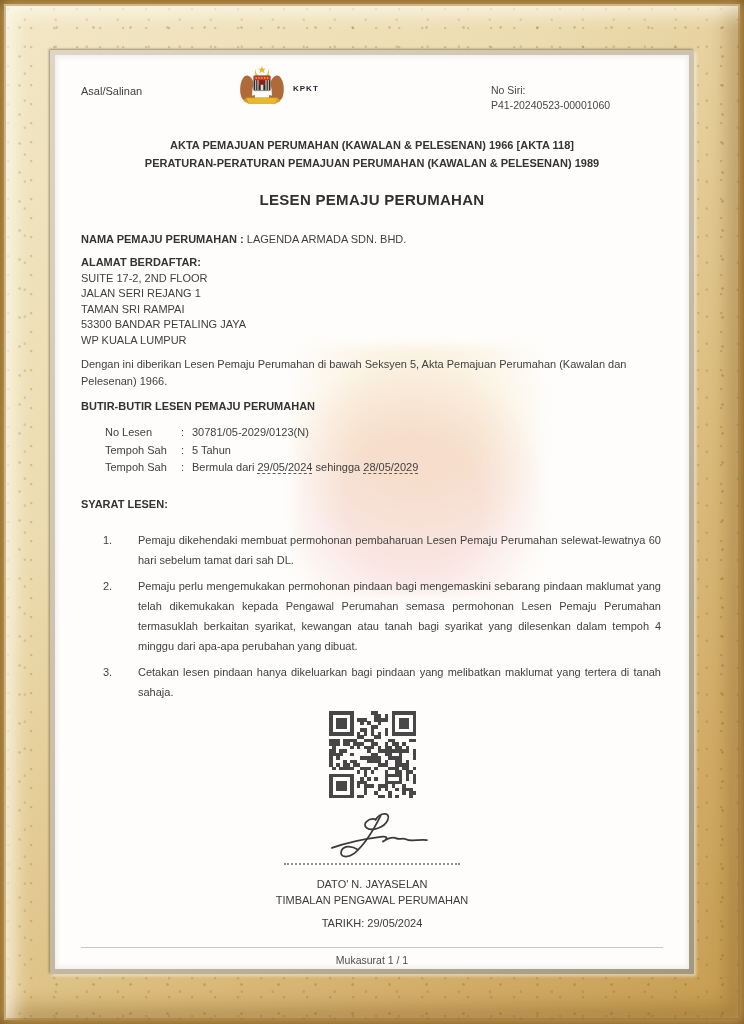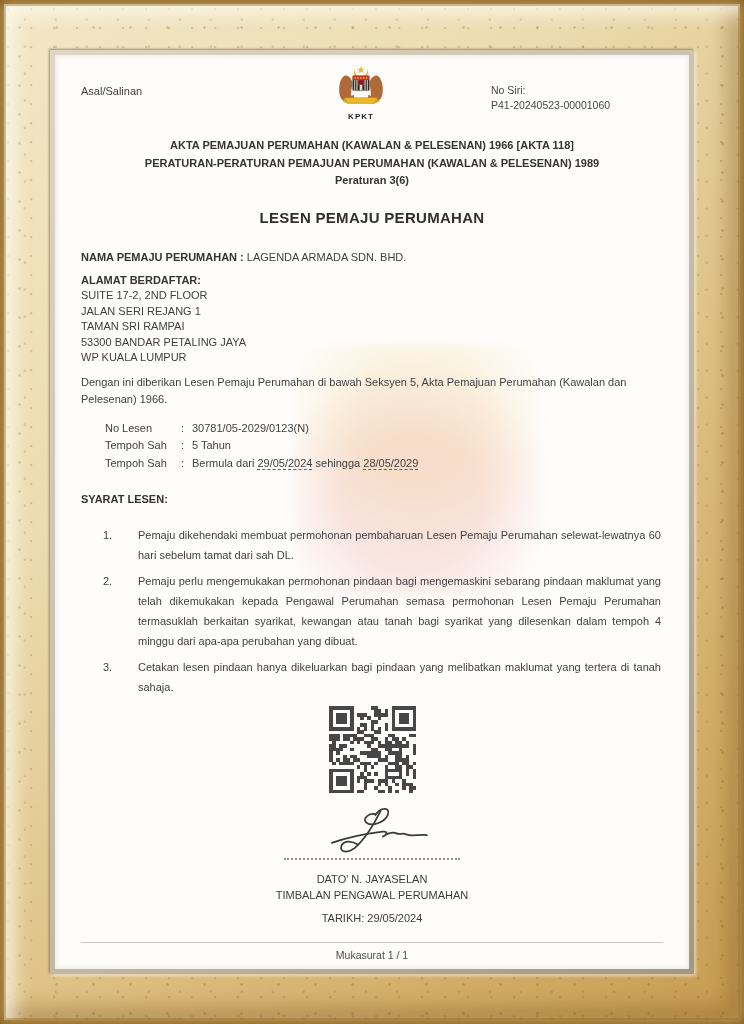--- a/index.html
+++ b/index.html
@@ -32,21 +32,21 @@
     background:
       radial-gradient(circle at 50% 30%, rgba(235,190,90,.16) 0 30%, transparent 65%),
       radial-gradient(circle at 48% 62%, rgba(225,110,100,.17) 0 34%, transparent 70%);
     filter: blur(5px); pointer-events:none; }
 
   
   .content { position:relative; height:100%; padding:10px 26px 0; color:#3f3f3f;
              font-size:11px; }
   .doc-header { display:flex; align-items:flex-start; height:64px;justify-content:space-between; }
   .copy-label { width:150px; padding-top:20px; font-size:11px; }
-  .crest-wrap { flex:1; display:flex; flex-direction:column; align-items:center; }
+  .crest-wrap { flex:1; display:flex; flex-direction:row; align-items:center; }
   .crest-wrap svg { width:62px; height:46px; }
   .agency-label { font-size:8px; font-weight:bold; color:#26222c; letter-spacing:1px; margin-top:1px; }
   .serial { width:172px; padding-top:18px; font-size:10.5px; line-height:15px; color:#474747; }
 
   .act-lines { margin-top:8px; text-align:center; font-weight:bold; color:#343434;
                font-size:11px; line-height:17.5px; }
   .license-title { margin-top:19px; text-align:center; font-weight:bold; color:#303030;
                    font-size:15px; letter-spacing:.3px; }
 
   .name-line { margin-top:25px; }
@@ -128,40 +128,40 @@
           </div>
           <div class="serial">
             <div>No Siri:</div>
             <div>P41-20240523-00001060</div>
           </div>
         </div>
 
         <div class="act-lines">
           <div>AKTA PEMAJUAN PERUMAHAN (KAWALAN &amp; PELESENAN) 1966 [AKTA 118]</div>
           <div>PERATURAN-PERATURAN PEMAJUAN PERUMAHAN (KAWALAN &amp; PELESENAN) 1989</div>
-          <div>Peraturan 3(6)</div>
         </div>
         <div class="license-title">LESEN PEMAJU PERUMAHAN</div>
 
         <div class="name-line">
           <span class="lbl">NAMA PEMAJU PERUMAHAN :</span>
           <span>LAGENDA ARMADA SDN. BHD.</span>
         </div>
 
         <div class="address">
           <div class="lbl">ALAMAT BERDAFTAR:</div>
           <div>SUITE 17-2, 2ND FLOOR</div>
           <div>JALAN SERI REJANG 1</div>
           <div>TAMAN SRI RAMPAI</div>
           <div>53300 BANDAR PETALING JAYA</div>
           <div>WP KUALA LUMPUR</div>
         </div>
 
         <p class="grant">Dengan ini diberikan Lesen Pemaju Perumahan di bawah Seksyen 5, Akta Pemajuan Perumahan (Kawalan dan Pelesenan) 1966.</p>
 
+        <div class="details-heading">BUTIR-BUTIR LESEN PEMAJU PERUMAHAN</div>
         <div class="detail-rows">
           <div>
             <span class="dl">No Lesen</span><span class="dc">:</span><span>30781/05-2029/0123(N)</span>
           </div>
           <div>
             <span class="dl">Tempoh Sah</span><span class="dc">:</span><span>5 Tahun</span>
           </div>
           <div>
             <span class="dl">Tempoh Sah</span><span class="dc">:</span><span>Bermula dari</span>
             <span class="dashed-date">29/05/2024</span>

